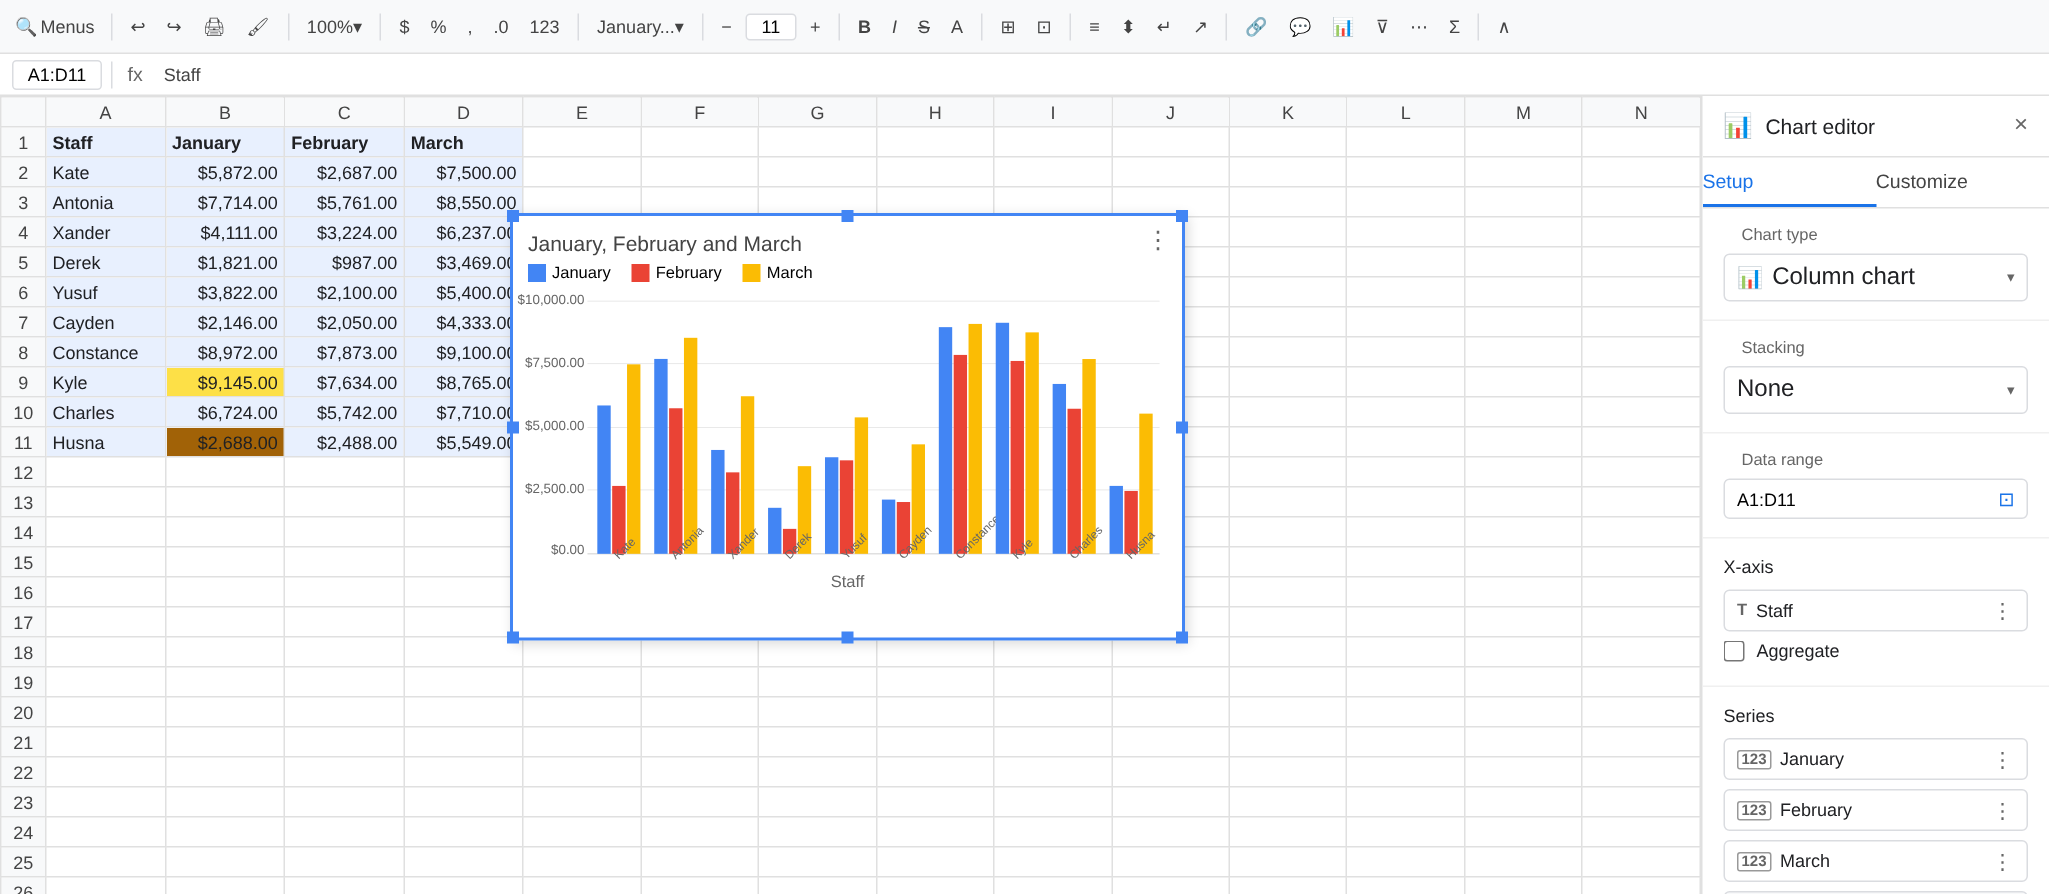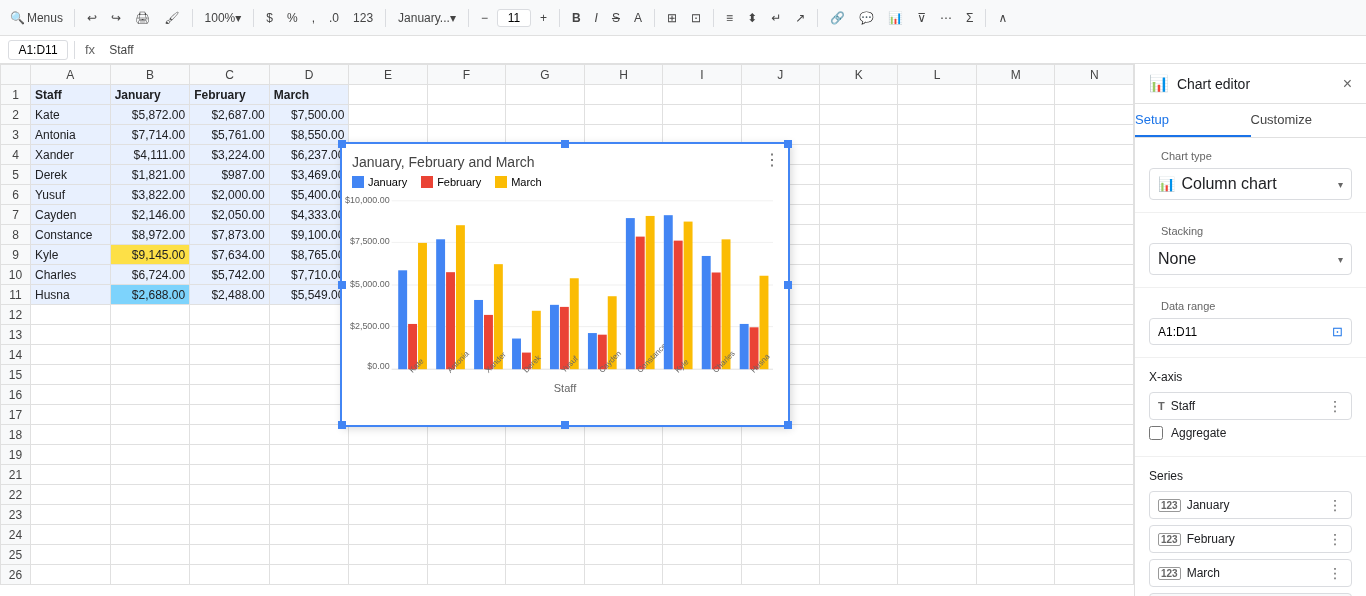--- a/index.html
+++ b/index.html
@@ -256,21 +256,21 @@
               <td></td>
               <td></td>
               <td></td>
               <td></td>
               <td></td>
             </tr>
             <tr>
               <th class="row-header">6</th>
               <td style="background: rgb(232, 240, 254);">Yusuf</td>
               <td class="number-cell" style="background: rgb(232, 240, 254);">$3,822.00</td>
-              <td class="number-cell" style="background: rgb(232, 240, 254);">$2,000.00</td>
+              <td class="number-cell" style="background: rgb(232, 240, 254);">$2,100.00</td>
               <td class="number-cell" style="background: rgb(232, 240, 254);">$5,400.00</td>
               <td></td>
               <td></td>
               <td></td>
               <td></td>
               <td></td>
               <td></td>
               <td></td>
               <td></td>
               <td></td>
@@ -340,21 +340,21 @@
               <td></td>
               <td></td>
               <td></td>
               <td></td>
               <td></td>
               <td></td>
             </tr>
             <tr>
               <th class="row-header">11</th>
               <td style="background: rgb(232, 240, 254);">Husna</td>
-              <td class="number-cell" style="background: #7dd3fc;">$2,688.00</td>
+              <td class="number-cell" style="background: #a16207;">$2,688.00</td>
               <td class="number-cell" style="background: rgb(232, 240, 254);">$2,488.00</td>
               <td class="number-cell" style="background: rgb(232, 240, 254);">$5,549.00</td>
               <td></td>
               <td></td>
               <td></td>
               <td></td>
               <td></td>
               <td></td>
               <td></td>
               <td></td>
@@ -475,20 +475,37 @@
               <td></td>
               <td></td>
               <td></td>
               <td></td>
               <td></td>
               <td></td>
               <td></td>
             </tr>
             <tr>
               <th class="row-header">19</th>
+              <td></td>
+              <td></td>
+              <td></td>
+              <td></td>
+              <td></td>
+              <td></td>
+              <td></td>
+              <td></td>
+              <td></td>
+              <td></td>
+              <td></td>
+              <td></td>
+              <td></td>
+              <td></td>
+            </tr>
+            <tr>
+              <th class="row-header">20</th>
               <td></td>
               <td></td>
               <td></td>
               <td></td>
               <td></td>
               <td></td>
               <td></td>
               <td></td>
               <td></td>
               <td></td>

